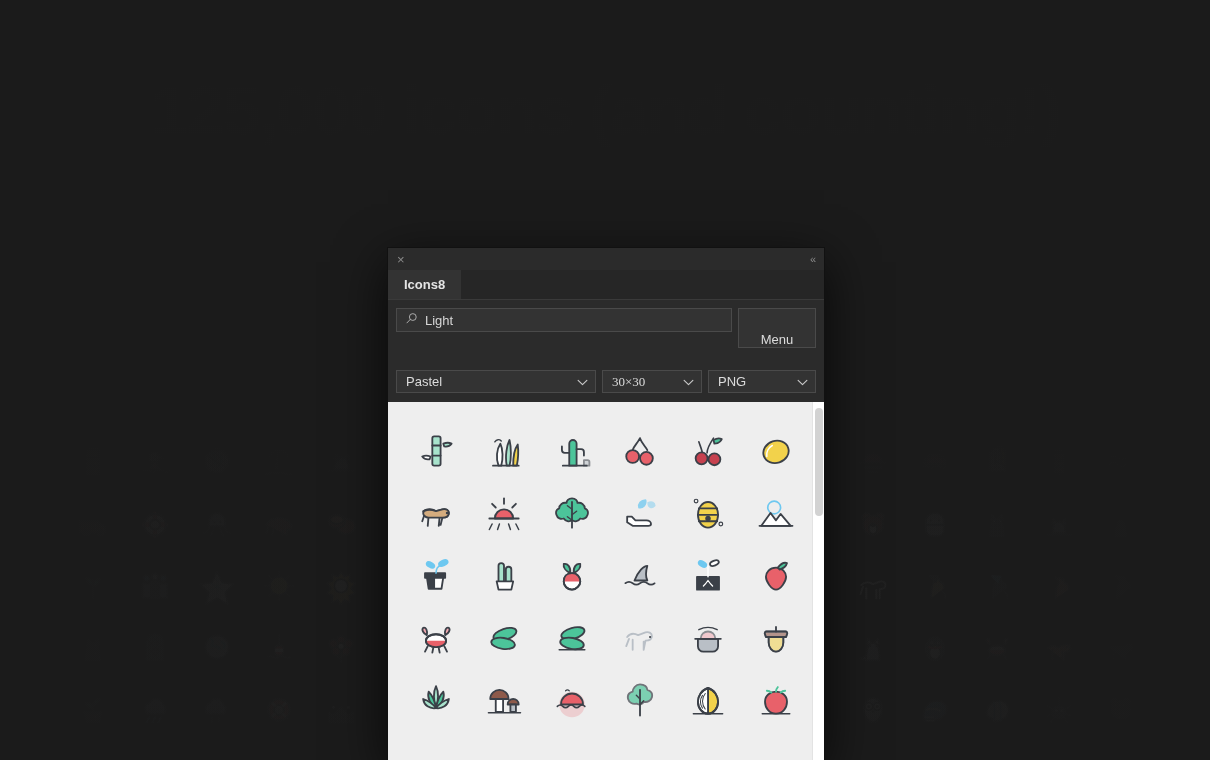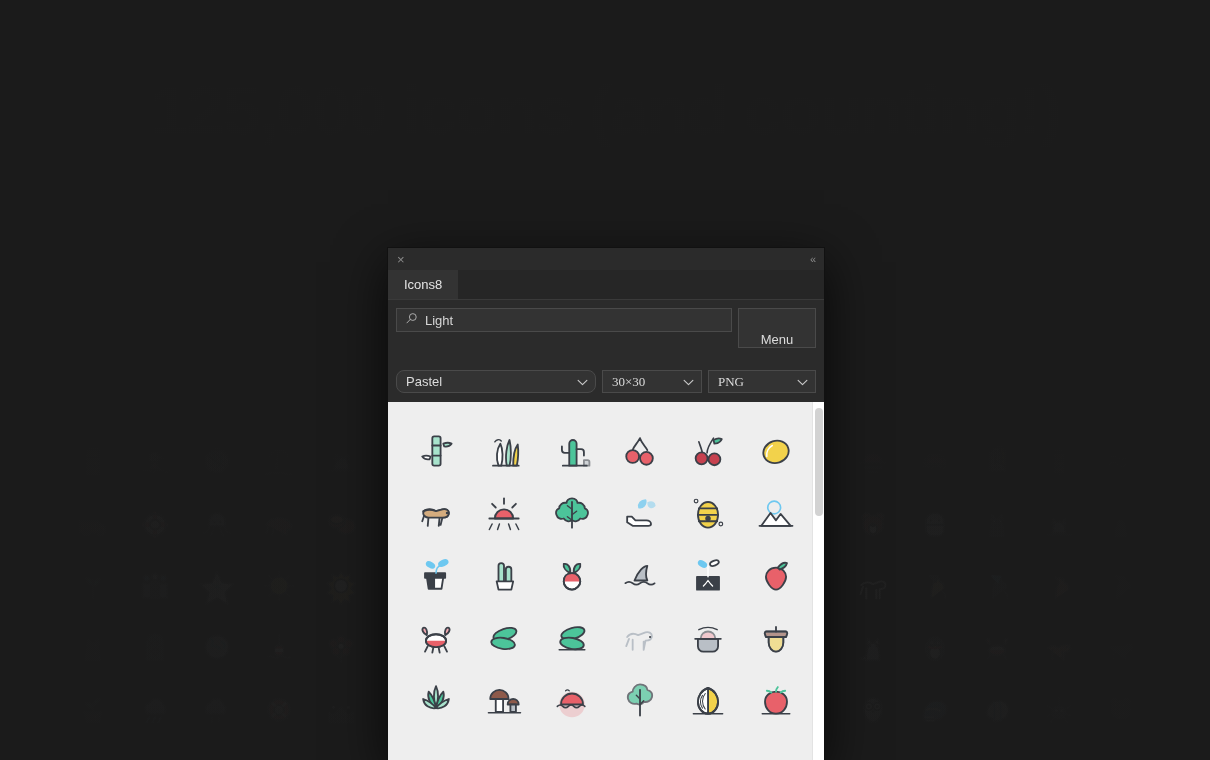--- a/index.html
+++ b/index.html
@@ -95,21 +95,21 @@
   #tabstrip {
     height: 30px; flex: 0 0 30px;
     background: #262626;
     display: flex; align-items: stretch;
     border-bottom: 1px solid #3a3a3a;
   }
   .tab {
     display: flex; align-items: center;
     padding: 0 16px;
     color: #e4e4e4;
-    font-size: 13px; font-weight: 400;
+    font-size: 13px; font-weight: 700;
     background: #333333;
     cursor: pointer;
   }
 
   
   #controls {
     background: #2b2b2b;
     padding: 8px 8px 9px 8px;
     flex: 0 0 auto;
   }
@@ -137,23 +137,23 @@
   #selectrow { display: flex; gap: 6px; }
   .select {
     height: 23px;
     background: #333333;
     border: 1px solid #4a4a4a;
     display: flex; align-items: center; justify-content: space-between;
     padding: 0 7px 0 9px;
     color: #dcdcdc; font-size: 13px;
     cursor: pointer;
   }
-  #select-style  { flex: 1 1 200px; border-radius: 8px; }
+  #select-style  { flex: 1 1 200px; }
   #select-size   { flex: 0 0 100px; font-family: Liberation Serif, serif; }
-  #select-format { flex: 0 0 108px; font-family: Liberation Serif, serif; }
+  #select-format { flex: 0 0 108px; }
   .chev { flex: 0 0 auto; margin-left: 6px; }
 
   
   #gridwrap {
     flex: 1 1 auto;
     background: #eeeeee;
     position: relative;
     overflow: hidden;
   }
   #grid {

